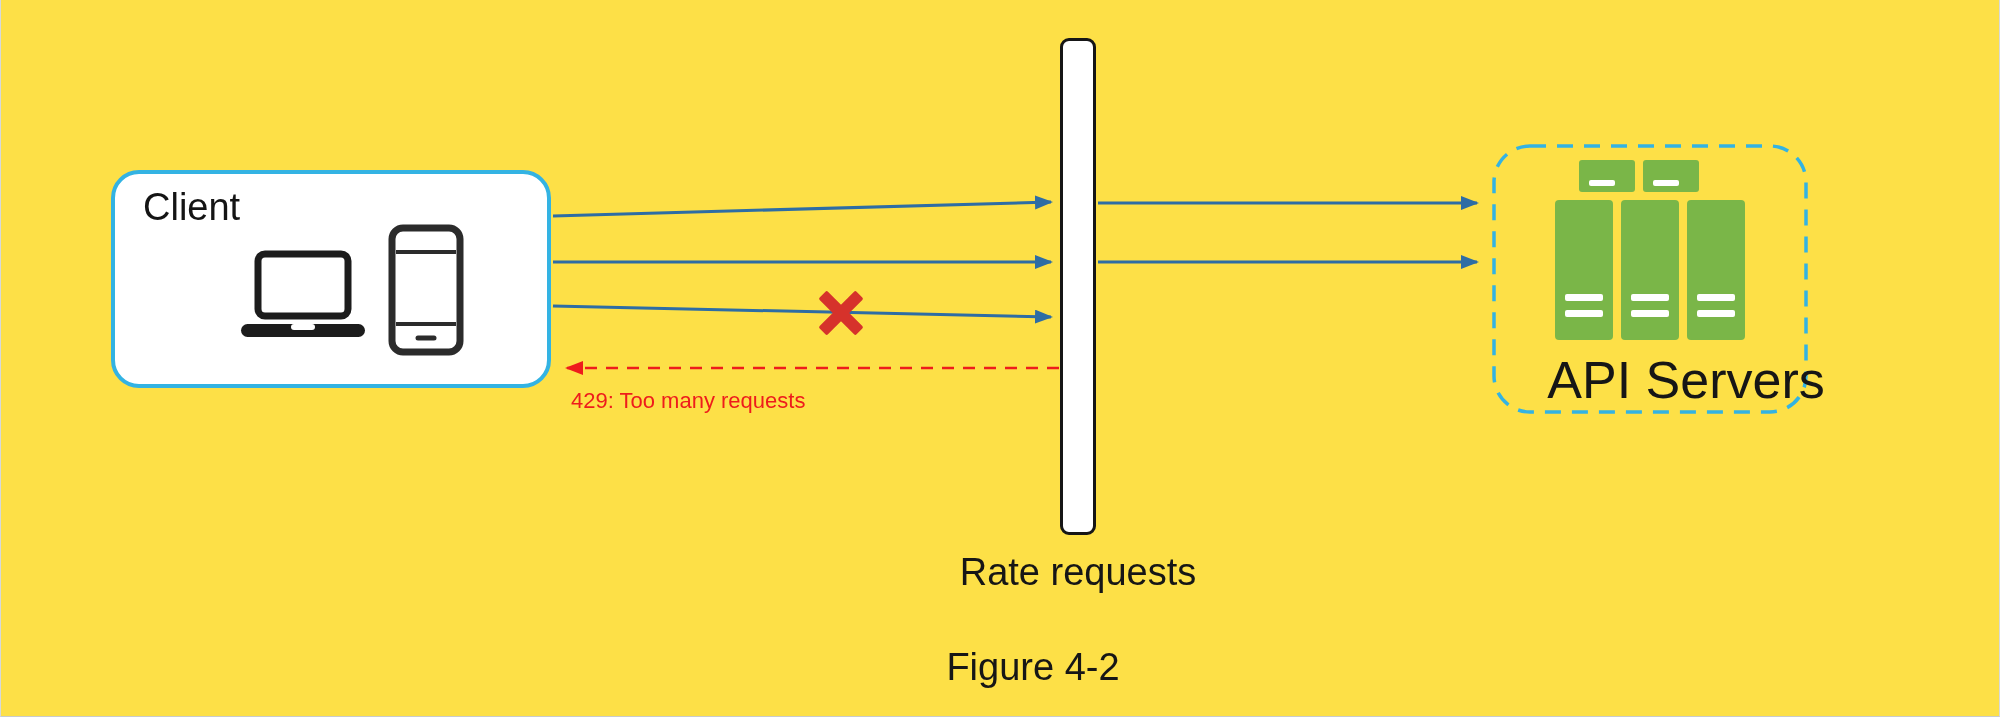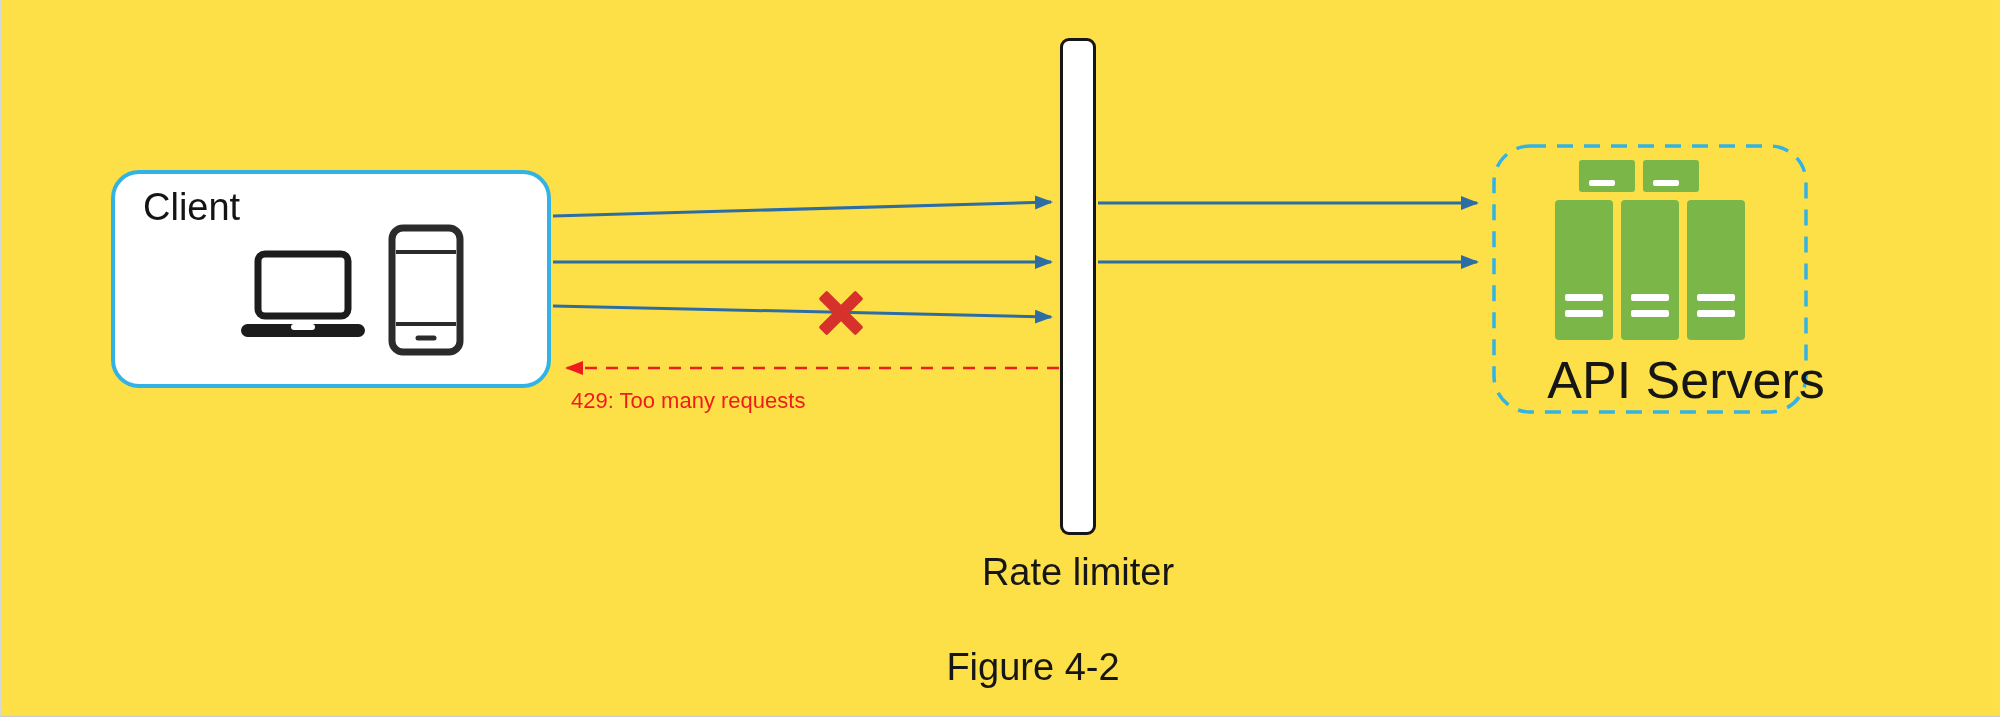--- a/index.html
+++ b/index.html
@@ -106,18 +106,18 @@
 
     <rect class="srv" x="66" y="40" width="58" height="140" rx="4"></rect>
     <rect class="srv-slot" x="76" y="134" width="38" height="7" rx="2"></rect>
     <rect class="srv-slot" x="76" y="150" width="38" height="7" rx="2"></rect>
 
     <rect class="srv" x="132" y="40" width="58" height="140" rx="4"></rect>
     <rect class="srv-slot" x="142" y="134" width="38" height="7" rx="2"></rect>
     <rect class="srv-slot" x="142" y="150" width="38" height="7" rx="2"></rect>
   </svg>
 
-  <div class="text rate-label">Rate limiter</div>
+  <div class="text rate-label">Rate requests</div>
   <div class="text figure-label">Figure 4-2</div>
   <div class="text reject-label">429: Too many requests</div>
   <div class="text api-label">API Servers</div>
 
 </div>
 
 </body></html>

